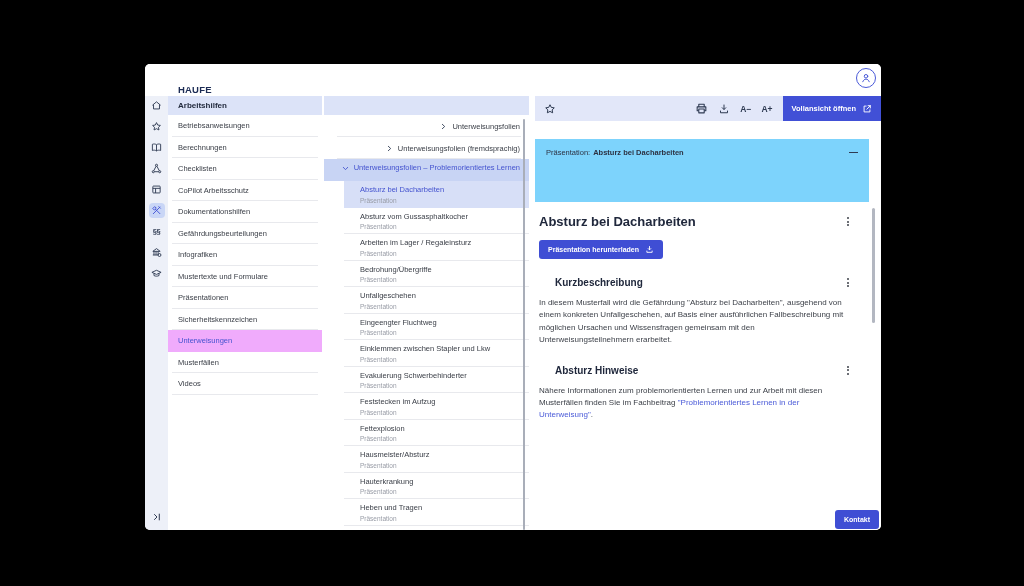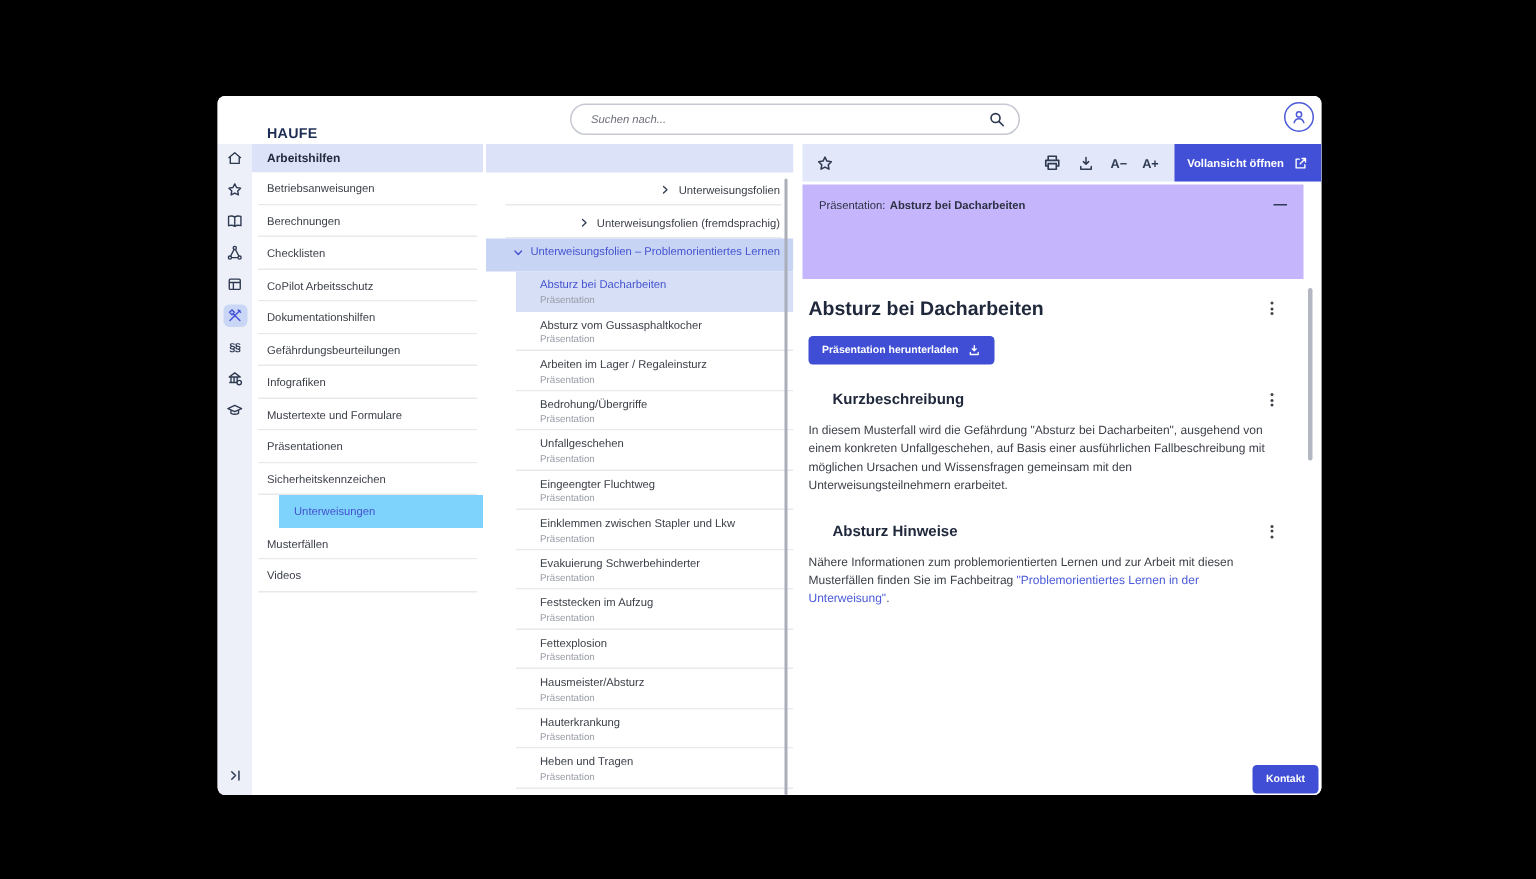--- a/index.html
+++ b/index.html
@@ -50,21 +50,21 @@
   .nav-header {
     height:19px; background:#dce3f8; color:#232b3e; font-size:8px; font-weight:700;
     display:flex; align-items:center; padding-left:10px; flex:0 0 auto;
   }
   .nav-item {
     height:21.5px; flex:0 0 auto; font-size:7.5px; color:#3c4049;
     display:flex; align-items:center; padding-left:10px; position:relative; cursor:pointer;
     background:#fff;
   }
   .nav-item::after { content:""; position:absolute; left:4px; right:4px; bottom:0; height:1px; background:#e8e9ed; }
-  .nav-item.selected { background:#7dd3fc; color:#4453cf;margin-left:18px; }
+  .nav-item.selected { background:#f0abfc; color:#4453cf; }
   .nav-item.selected::after { display:none; }
   
   .tree-panel { width:205px; flex:0 0 auto; margin-left:2px; display:flex; flex-direction:column; background:#fff; position:relative; }
   .tree-header { height:19px; background:#dce3f8; flex:0 0 auto; }
   .tree-body { flex:1; position:relative; overflow:hidden; }
   .tree-scrollbar { position:absolute; right:4px; top:4px; bottom:0; width:2px; background:#a9aeb9; border-radius:2px; }
   .t-top {
     min-height:22px; display:flex; align-items:center; gap:5px;
     padding:0 9px 0 13px; font-size:7.5px; color:#3c4049; position:relative; cursor:pointer;justify-content:flex-end;
   }
@@ -93,21 +93,21 @@
   .tb-star { color:#2e3a52; display:flex; cursor:pointer; }
   .tb-right { margin-left:auto; display:flex; align-items:center; gap:10px; color:#2e3a52; }
   .tb-ico { display:flex; cursor:pointer; }
   .tb-font { font-size:8.5px; font-weight:600; cursor:pointer; color:#2e3a52; }
   .fullview-btn {
     height:25px; margin-left:10px; background:#4150d6; color:#fff; border:none; cursor:pointer;
     font-size:7.5px; font-weight:700; display:flex; align-items:center; gap:6px; padding:0 9px;
     font-family:"Liberation Sans", sans-serif;
   }
   .infobox {
-    margin-top:2px; margin-right:12px; height:63px; background:#c4b5fd; position:relative;
+    margin-top:18px; margin-right:12px; height:63px; background:#7dd3fc; position:relative;
     padding:9px 11px; flex:0 0 auto;
   }
   .infobox-row1 { display:flex; align-items:center; font-size:7.5px; color:#2c3142; }
   .infobox-row1 .doc-type { margin-right:3px; }
   .infobox-row1 .doc-title { font-weight:700; }
   .minus-icon { margin-left:auto; width:9px; height:1.5px; background:#2e3a52; cursor:pointer; }
   .infobox-row2 {
     position:absolute; left:11px; right:11px; bottom:9px; display:flex; justify-content:space-between;
     font-size:7.5px; font-weight:700; color:#3e55d6;
   }
@@ -137,29 +137,20 @@
 </head>
 <body>
 
 <div class="stage">
   <div class="window">
 
     <div class="app-header">
       <div class="logo">
         <div class="brand">HAUFE</div>
         <div class="product">Arbeitsschutz Office Gold</div>
-      </div>
-      <div class="search-wrap">
-        <input class="search-input" type="text" placeholder="Suchen nach..." style="">
-        <span class="search-icon">
-          <svg width="13" height="13" viewBox="0 0 24 24" fill="none" stroke="currentColor" stroke-width="2" stroke-linecap="round">
-            <circle cx="10.5" cy="10.5" r="5.5"></circle>
-              <path d="M15 15l5 5"></path>
-          </svg>
-        </span>
       </div>
       <div class="avatar-btn">
         <span>
           <svg width="12" height="12" viewBox="0 0 24 24" fill="none" stroke="currentColor" stroke-width="2" stroke-linecap="round">
             <circle cx="12" cy="8.5" r="3.5"></circle>
               <path d="M5.5 19.5c1.2-3.6 4-5.2 6.5-5.2s5.3 1.6 6.5 5.2"></path>
           </svg>
         </span>
       </div>
     </div>

